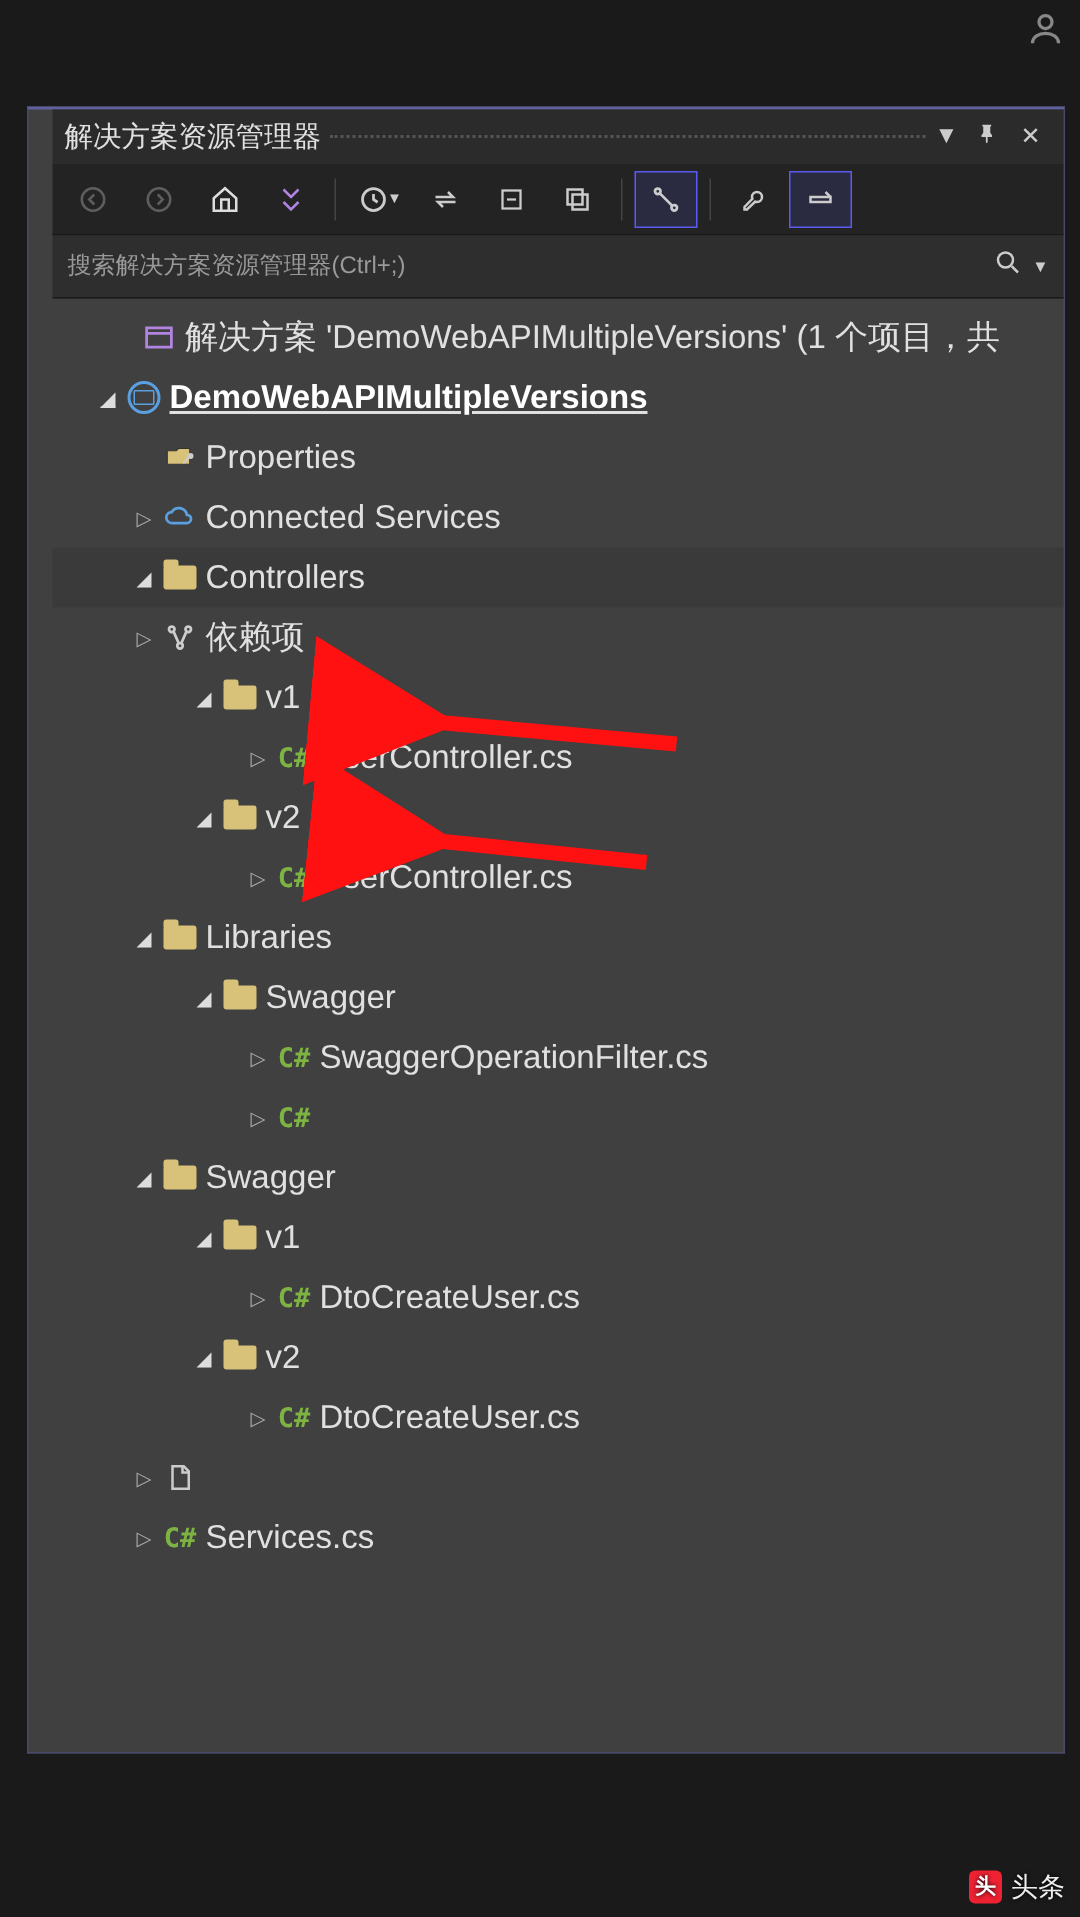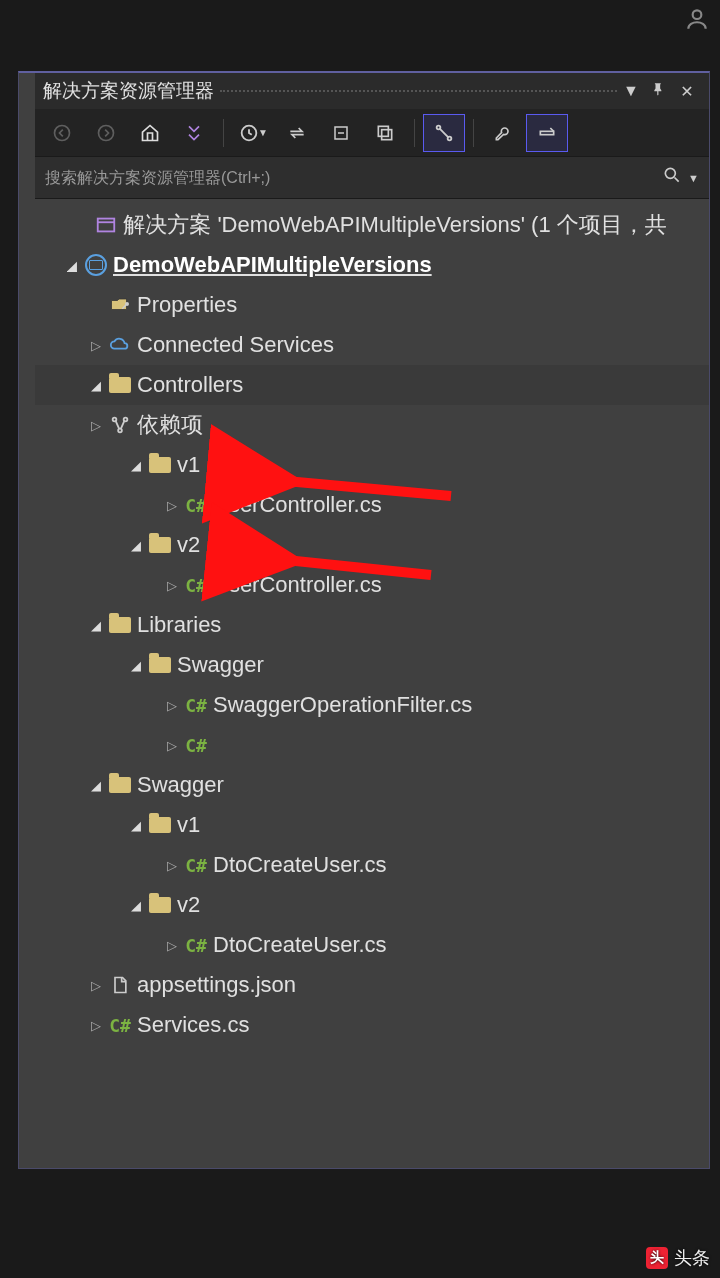--- a/index.html
+++ b/index.html
@@ -382,21 +382,20 @@
     </div>
 
     <div class="row l2">
       <span class="arrow collapsed"></span>
       <span class="ic">
         <svg width="20" height="22" viewBox="0 0 24 24" fill="none" stroke="#ccc" stroke-width="2">
             <path d="M6 3h9l4 4v14H6z"></path>
             <path d="M14 3v5h5"></path>
           </svg>
       </span>
-      <span class="label">appsettings.json</span>
     </div>
 
     <div class="row l2">
       <span class="arrow collapsed"></span>
       <span class="ic cs">C#</span>
       <span class="label">Services.cs</span>
     </div>
 
   </div>
 

